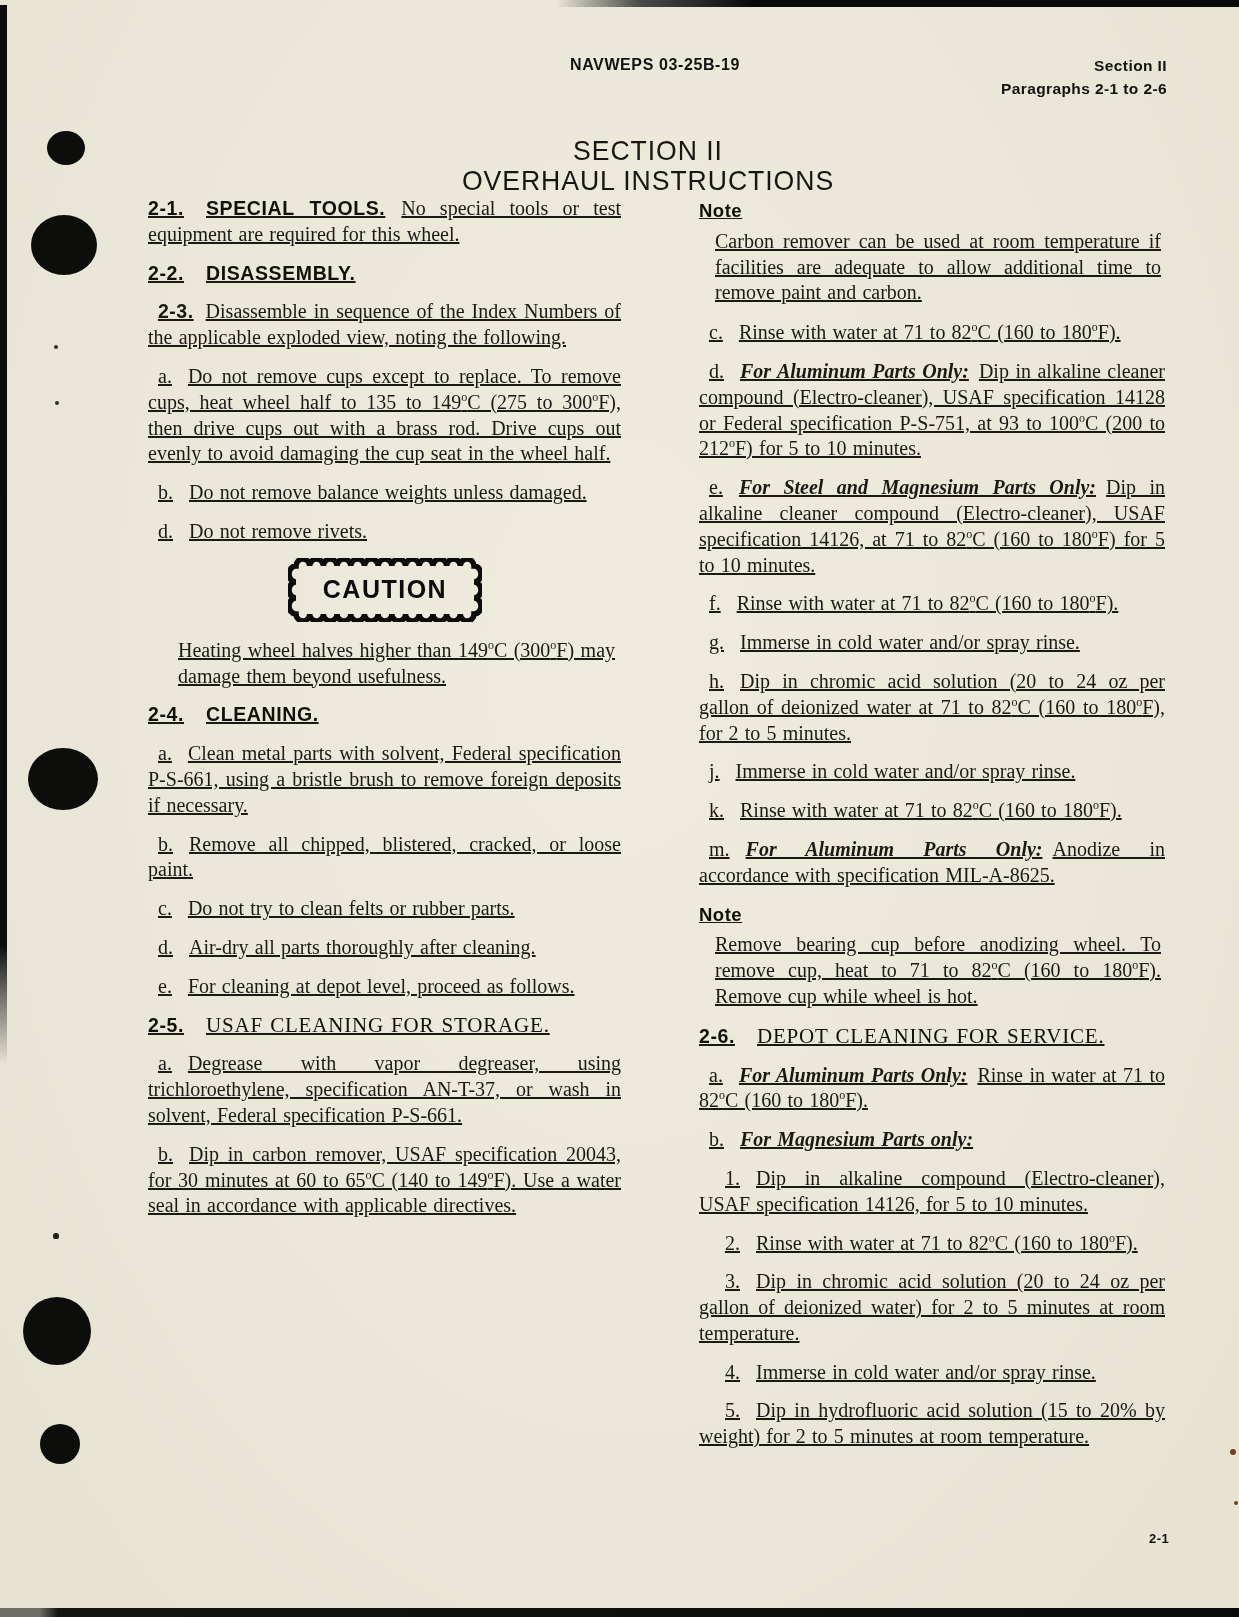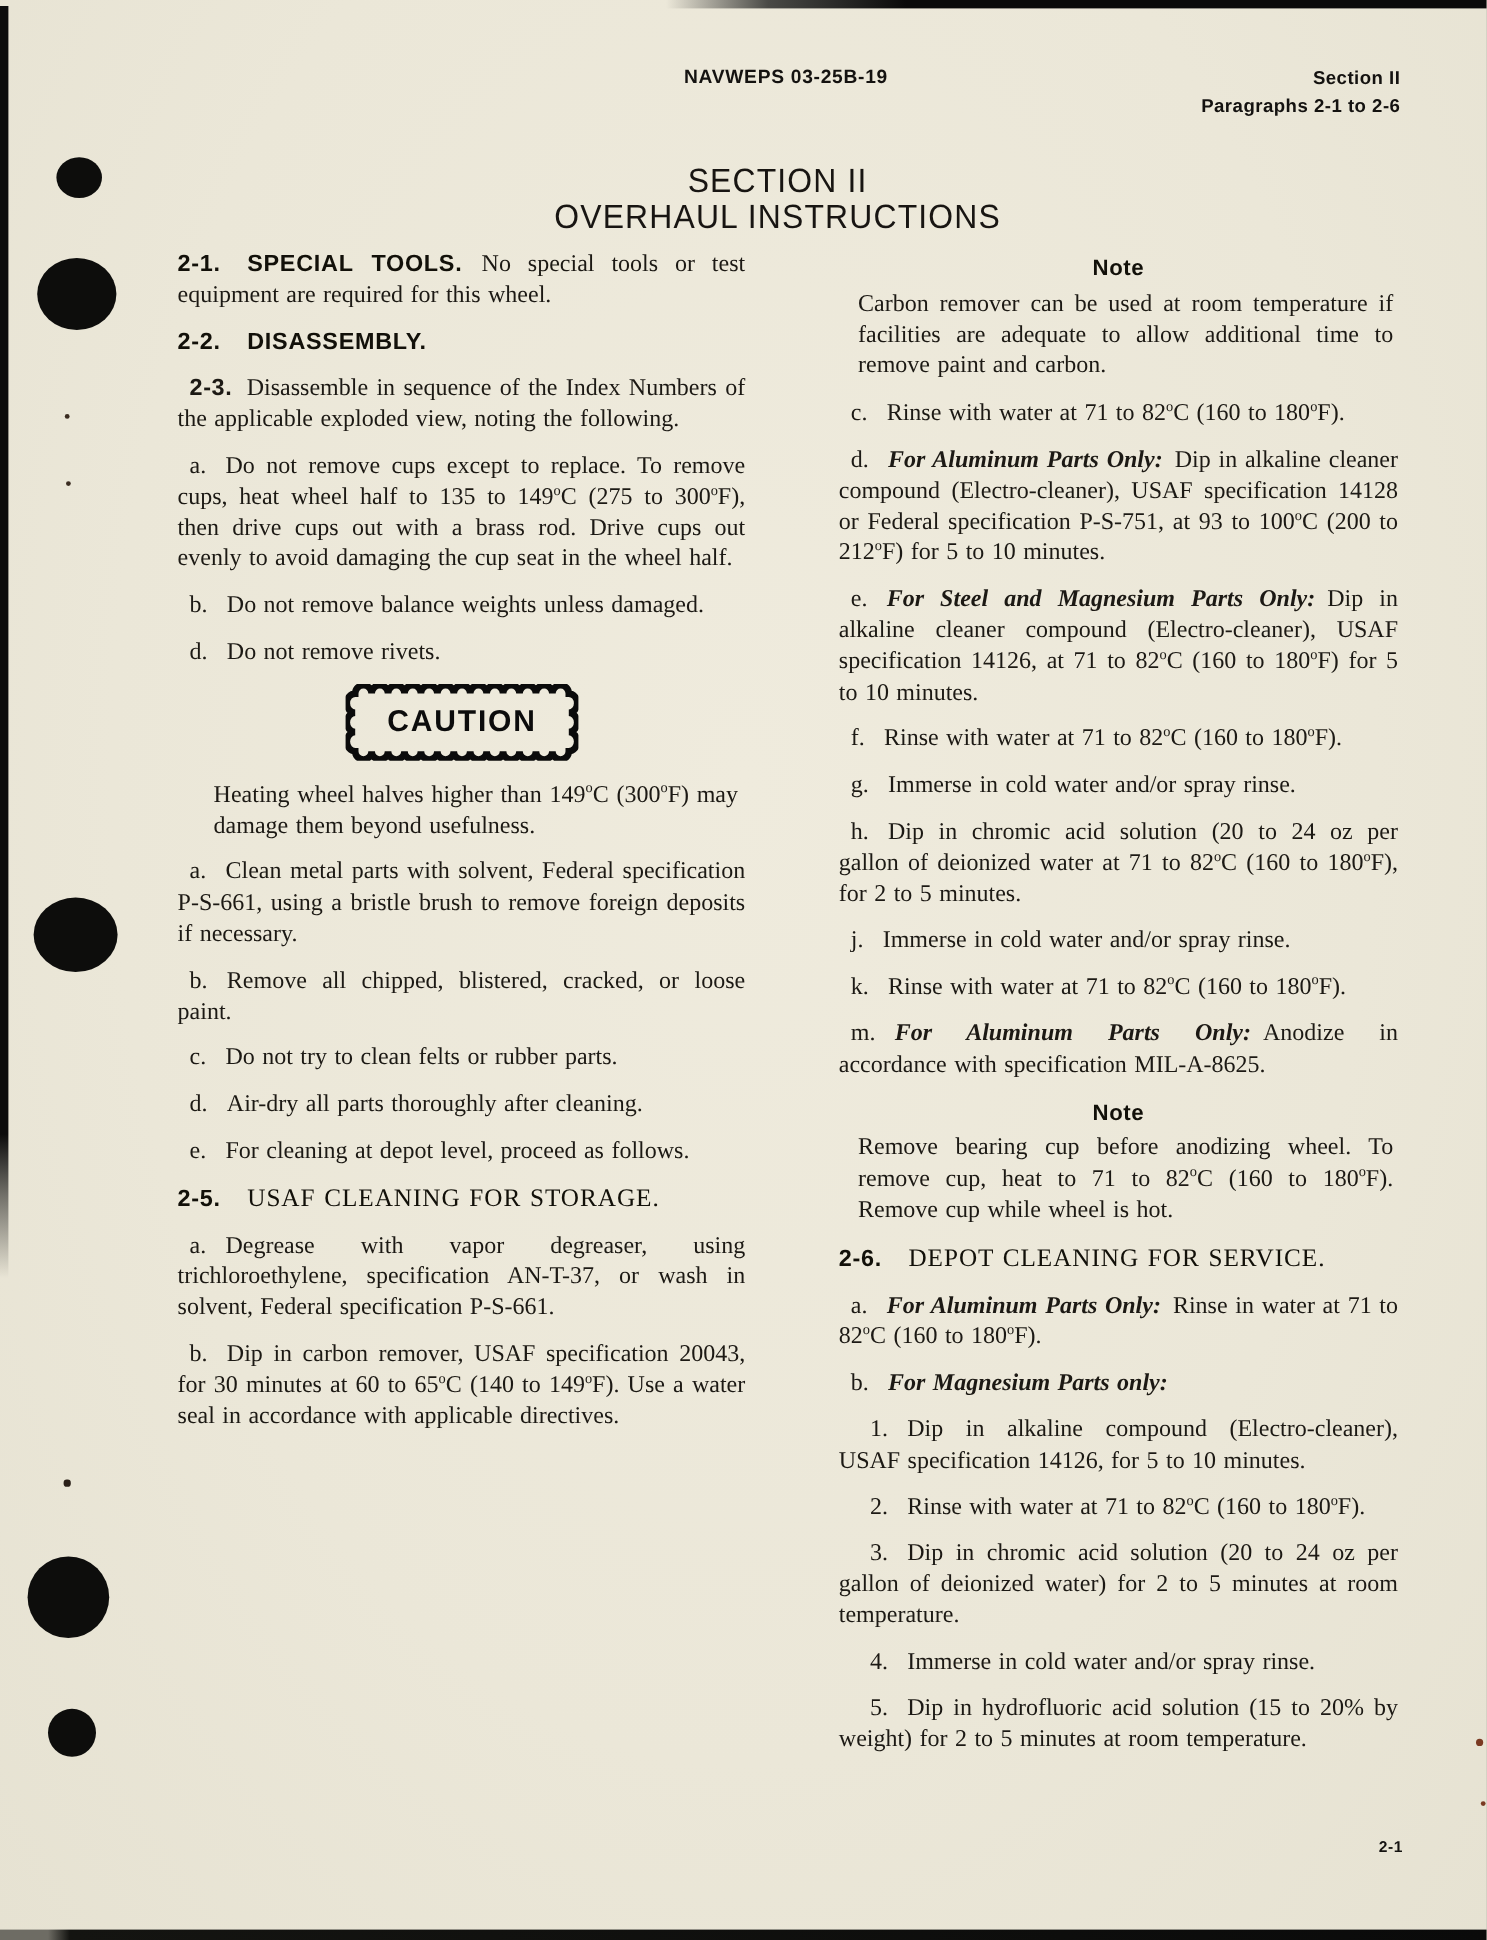--- a/index.html
+++ b/index.html
@@ -29,22 +29,22 @@
     font-family:"Liberation Sans","DejaVu Sans",sans-serif; font-weight:700;
     font-size:15.5px; letter-spacing:.4px; line-height:23px; color:#141210; }
 
   
   .title { position:absolute; left:348px; top:136px; width:600px; text-align:center;
     font-family:"Liberation Sans","DejaVu Sans",sans-serif; font-weight:500;
     font-size:28px; letter-spacing:1px; line-height:30px; color:#181512;
     transform:scaleX(.95); }
 
   
-  .col { position:absolute; top:208px; text-align:justify;
-    font-size:20px; line-height:25.8px; word-spacing:.06em; color:#1c1914; }
+  .col { position:absolute; top:196px; text-align:justify;
+    font-size:20px; line-height:25.8px; word-spacing:.06em; color:#1c1914;text-decoration:underline; }
   .col-left  { left:148px; width:473px; }
   .col-right { left:699px; width:466px; }
 
   .p-head { margin:8px 0 13px; }
   .p-head:first-child { margin-top:0; }
   .hnum, .htitle {
     font-family:"Liberation Sans","DejaVu Sans",sans-serif; font-weight:700;
     font-size:19.5px; letter-spacing:.6px; color:#121009; }
   .hnum { padding-right:22px; }
   .htitle { padding-right:16px; }
@@ -53,21 +53,21 @@
     font-size:21px; letter-spacing:.8px; }
 
   p.para { margin:0 0 13px; text-indent:10px; }
   p.para.numitem { text-indent:26px; }
   .lbl { padding-right:16px; }
   .lbl-bold { font-family:"Liberation Sans","DejaVu Sans",sans-serif; font-weight:700;
     font-size:19.5px; letter-spacing:.5px; padding-right:12px; }
   .lead { font-style:italic; font-weight:700; padding-right:10px; }
 
   .note { margin:2px 0 14px; }
-  .note-title { text-align:center; font-family:"Liberation Sans","DejaVu Sans",sans-serif;
+  .note-title { text-align:left; font-family:"Liberation Sans","DejaVu Sans",sans-serif;
     font-weight:700; font-size:18.5px; letter-spacing:.5px; margin-bottom:5px; color:#121009; }
   .note-body { margin-left:16px; margin-right:4px; text-align:justify; }
 
   .caution-wrap { position:relative; width:194px; height:64px; margin:12px 0 16px 140px; }
   .caution-wrap svg { position:absolute; left:0; top:0; }
   .caution-label { position:absolute; left:0; top:0; width:194px; height:64px;
     display:flex; align-items:center; justify-content:center;
     font-family:"Liberation Sans","DejaVu Sans",sans-serif; font-weight:800;
     font-size:25px; letter-spacing:1.5px; color:#0c0c0c; }
 
@@ -105,20 +105,21 @@
       <p class="para"><span class="lbl">a.</span><span>Do not remove cups except to replace.  To remove cups, heat wheel half to 135 to 149<sup class="deg">o</sup>C (275 to 300<sup class="deg">o</sup>F), then drive cups out with a brass rod.  Drive cups out evenly to avoid damaging the cup seat in the wheel half.</span></p>
       <p class="para"><span class="lbl">b.</span><span>Do not remove balance weights unless damaged.</span></p>
       <p class="para"><span class="lbl">d.</span><span>Do not remove rivets.</span></p>
       <div class="caution-wrap">
         <svg width="194" height="64" viewBox="0 0 194 64">
           <path d="M 8 8 a 6.846153846153846 7 0 0 1 13.692307692307692 0 a 6.846153846153846 7 0 0 1 13.692307692307692 0 a 6.846153846153846 7 0 0 1 13.692307692307692 0 a 6.846153846153846 7 0 0 1 13.692307692307692 0 a 6.846153846153846 7 0 0 1 13.692307692307692 0 a 6.846153846153846 7 0 0 1 13.692307692307692 0 a 6.846153846153846 7 0 0 1 13.692307692307692 0 a 6.846153846153846 7 0 0 1 13.692307692307692 0 a 6.846153846153846 7 0 0 1 13.692307692307692 0 a 6.846153846153846 7 0 0 1 13.692307692307692 0 a 6.846153846153846 7 0 0 1 13.692307692307692 0 a 6.846153846153846 7 0 0 1 13.692307692307692 0 a 6.846153846153846 7 0 0 1 13.692307692307692 0 a 7 8 0 0 1 0 16 a 7 8 0 0 1 0 16 a 7 8 0 0 1 0 16 a 6.846153846153846 7 0 0 1 -13.692307692307692 0 a 6.846153846153846 7 0 0 1 -13.692307692307692 0 a 6.846153846153846 7 0 0 1 -13.692307692307692 0 a 6.846153846153846 7 0 0 1 -13.692307692307692 0 a 6.846153846153846 7 0 0 1 -13.692307692307692 0 a 6.846153846153846 7 0 0 1 -13.692307692307692 0 a 6.846153846153846 7 0 0 1 -13.692307692307692 0 a 6.846153846153846 7 0 0 1 -13.692307692307692 0 a 6.846153846153846 7 0 0 1 -13.692307692307692 0 a 6.846153846153846 7 0 0 1 -13.692307692307692 0 a 6.846153846153846 7 0 0 1 -13.692307692307692 0 a 6.846153846153846 7 0 0 1 -13.692307692307692 0 a 6.846153846153846 7 0 0 1 -13.692307692307692 0 a 7 8 0 0 1 0 -16 a 7 8 0 0 1 0 -16 a 7 8 0 0 1 0 -16 Z" fill="none" stroke="#0b0b0b" stroke-width="5.5"></path>
         </svg>
         <span class="caution-label">CAUTION</span>
       </div>
       <p class="cnote">Heating wheel halves higher than 149<sup class="deg">o</sup>C (300<sup class="deg">o</sup>F) may damage them beyond usefulness.</p>
+      <div class="p-head"><span class="hnum">2-4.</span><span class="htitle">CLEANING.</span></div>
       <p class="para"><span class="lbl">a.</span><span>Clean metal parts with solvent, Federal specification P-S-661, using a bristle brush to remove foreign deposits if necessary.</span></p>
       <p class="para"><span class="lbl">b.</span><span>Remove all chipped, blistered, cracked, or loose paint.</span></p>
       <p class="para"><span class="lbl">c.</span><span>Do not try to clean felts or rubber parts.</span></p>
       <p class="para"><span class="lbl">d.</span><span>Air-dry all parts thoroughly after cleaning.</span></p>
       <p class="para"><span class="lbl">e.</span><span>For cleaning at depot level, proceed as follows.</span></p>
       <div class="p-head serif-title"><span class="hnum">2-5.</span><span class="htitle">USAF CLEANING FOR STORAGE.</span></div>
       <p class="para"><span class="lbl">a.</span><span>Degrease with vapor degreaser, using trichloroethylene, specification AN-T-37, or wash in solvent, Federal specification P-S-661.</span></p>
       <p class="para"><span class="lbl">b.</span><span>Dip in carbon remover, USAF specification 20043, for 30 minutes at 60 to 65<sup class="deg">o</sup>C (140 to 149<sup class="deg">o</sup>F).  Use a water seal in accordance with applicable directives.</span></p>
     </div>
   <div class="col col-right" id="col-right">

